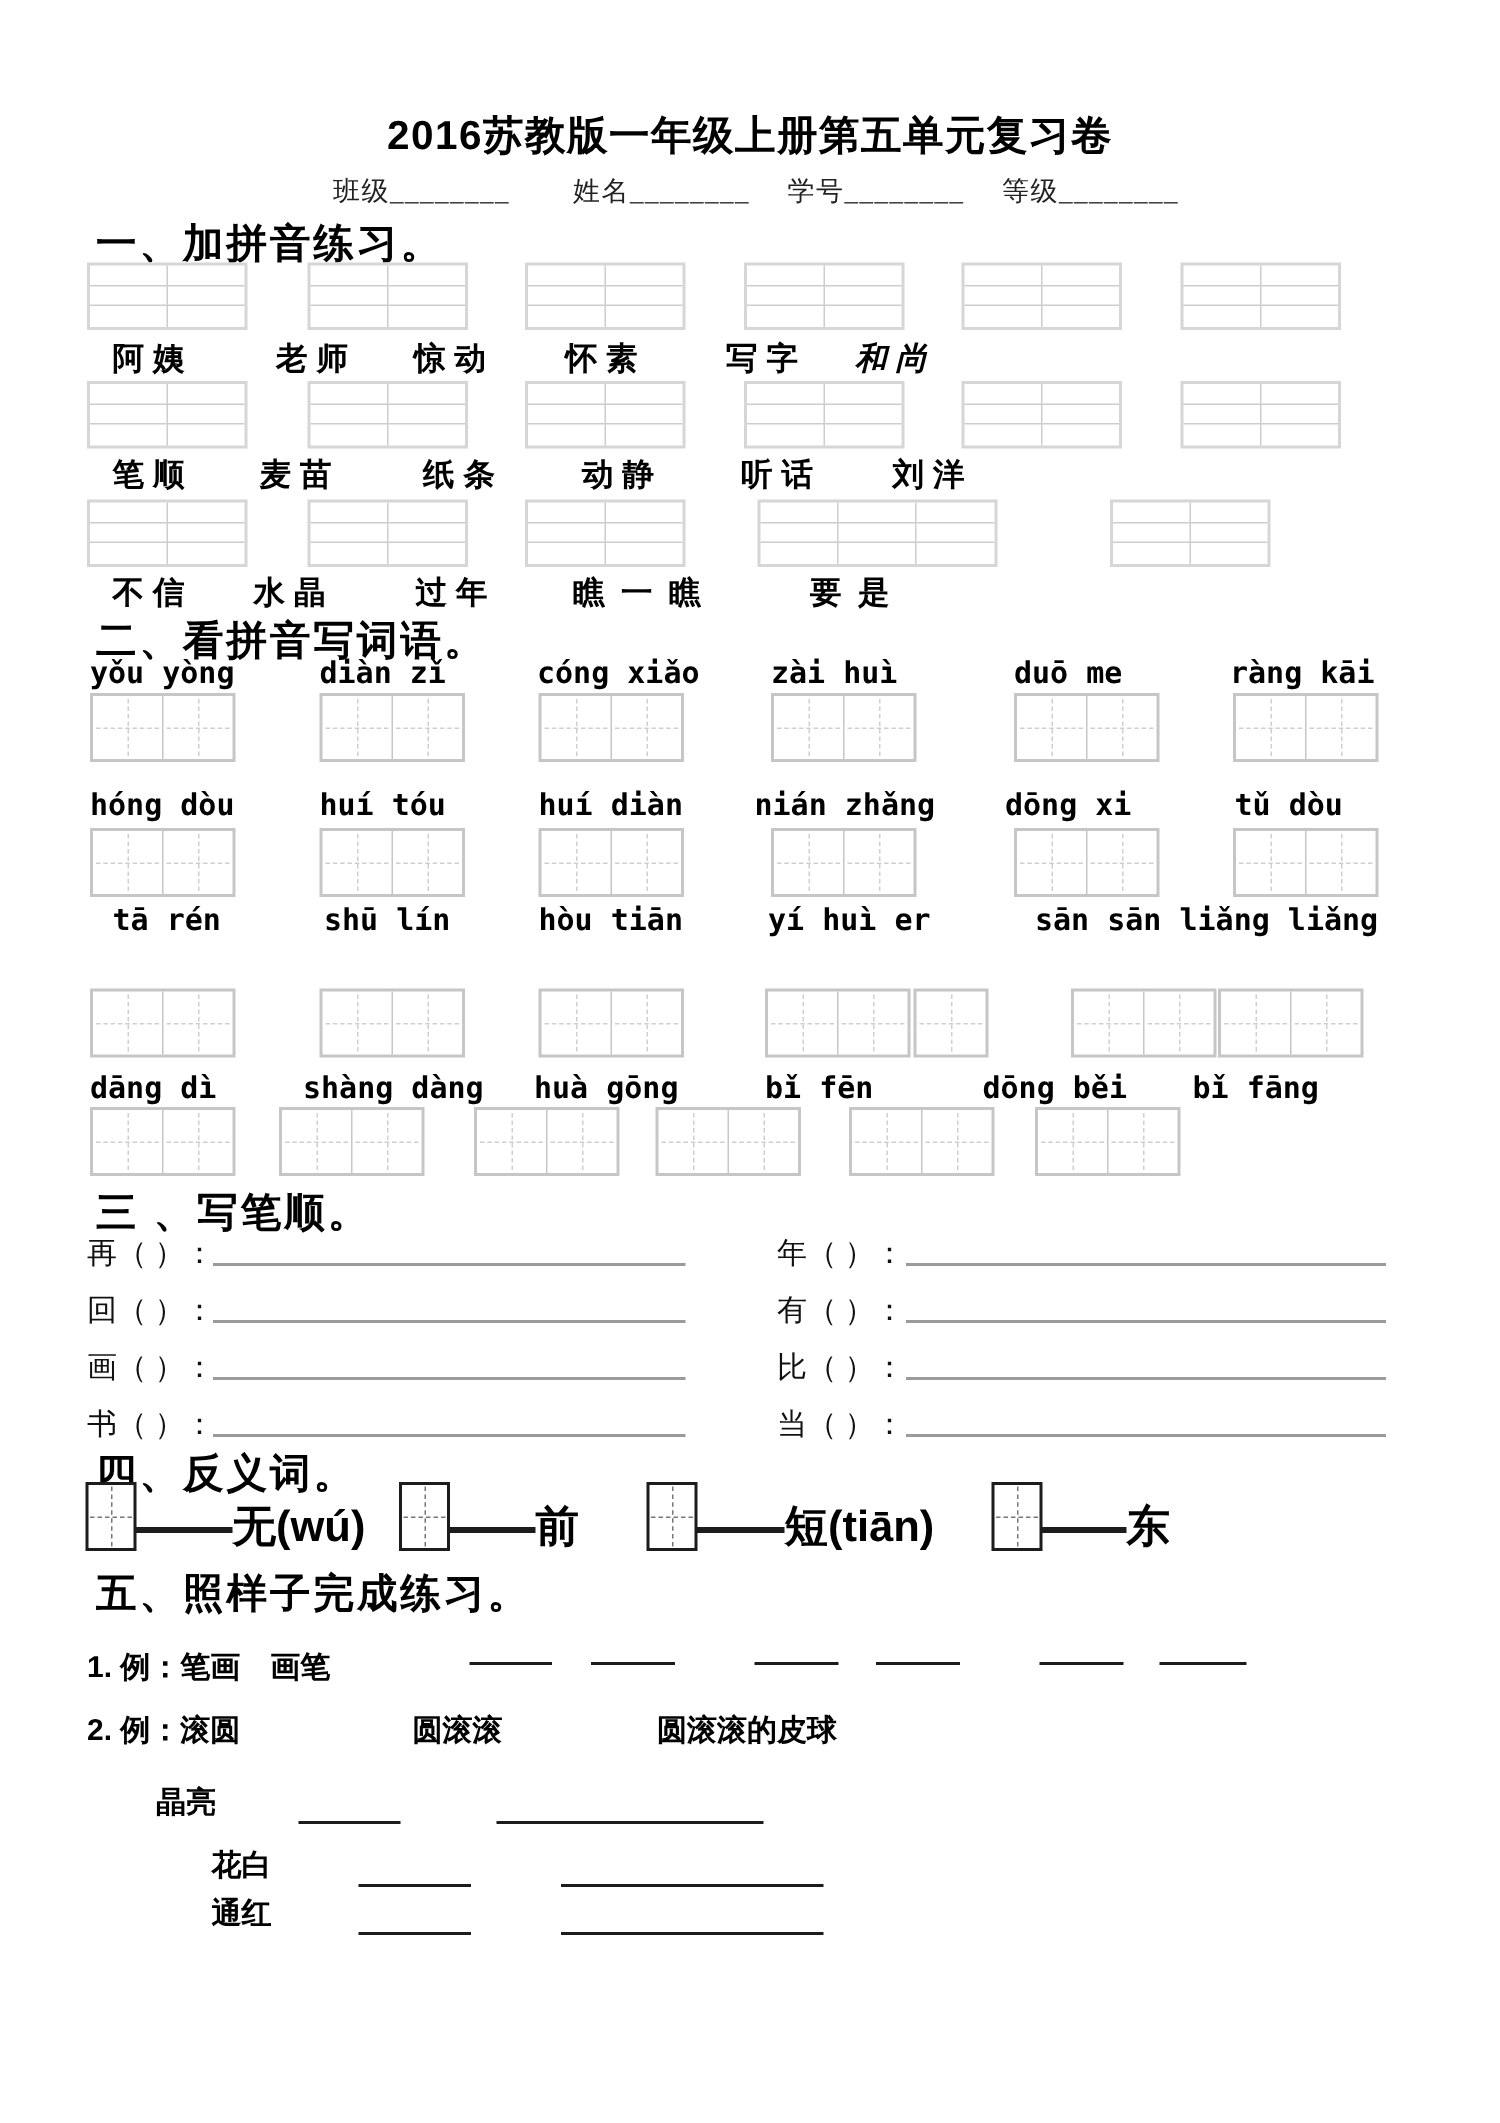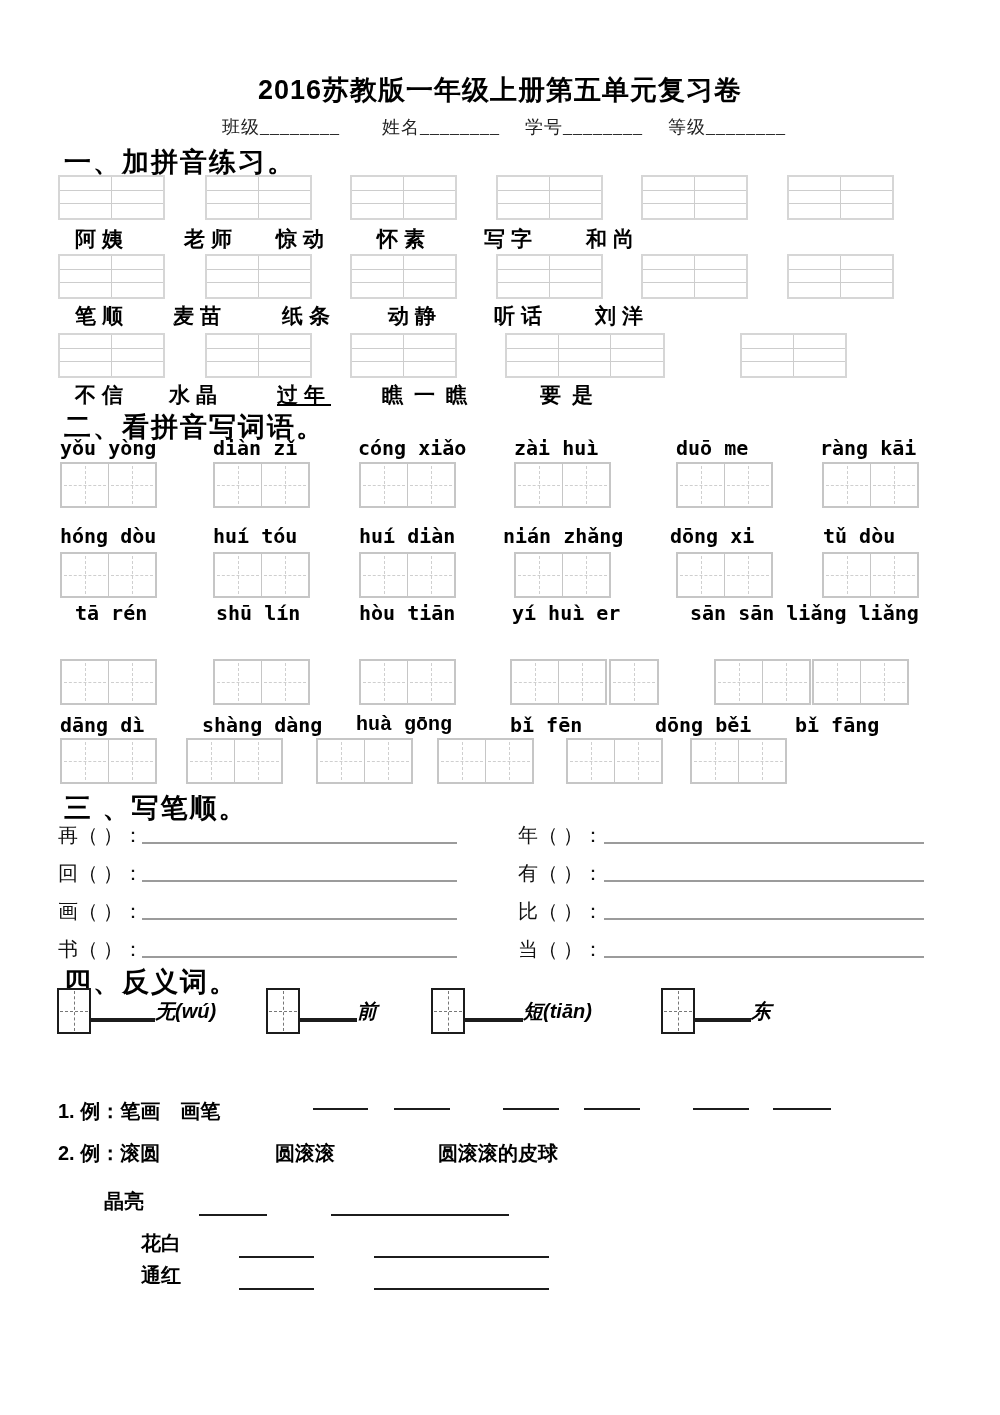--- a/index.html
+++ b/index.html
@@ -26,21 +26,21 @@
   .tz1{width:50px;}
   .tz b{flex:1;position:relative;}
   .tz b + b{border-left:1px solid #c6c6c6;}
   .tz b::before{content:"";position:absolute;left:50%;top:2px;bottom:2px;border-left:1px dashed #cfcfcf;}
   .tz b::after{content:"";position:absolute;top:50%;left:2px;right:2px;border-top:1px dashed #cfcfcf;}
   
   .fz{width:34px;height:46px;border:2px solid #1c1c1c;background:#fff;position:absolute;box-sizing:border-box;}
   .fz::before{content:"";position:absolute;left:50%;top:1px;bottom:1px;border-left:1px dashed #777;}
   .fz::after{content:"";position:absolute;top:50%;left:1px;right:1px;border-top:1px dashed #777;}
   .conn{position:absolute;height:4px;background:#1c1c1c;}
-  .opp{font-size:20px;font-weight:700;white-space:pre;font-style:italic;}
+  .opp{font-size:29px;font-weight:700;white-space:pre;}
   
   .sochar{font-family:"Liberation Serif",serif;font-size:20px;color:#111;white-space:pre;}
   .uline{position:absolute;height:22px;border-bottom:2px solid #9b9b9b;}
   
   .ex{font-size:20px;font-weight:700;white-space:pre;}
   .bline{position:absolute;height:26px;border-bottom:2px solid #1c1c1c;}
 </style>
 </head>
 <body>
 
@@ -101,21 +101,21 @@
       <i></i>
       <i></i>
       <i></i>
     </div>
 
   <span class="abs w" style="left:75px;top:225px;">阿姨</span>
   <span class="abs w" style="left:184px;top:225px;">老师</span>
   <span class="abs w" style="left:276px;top:225px;">惊动</span>
   <span class="abs w" style="left:377px;top:225px;">怀素</span>
   <span class="abs w" style="left:484px;top:225px;">写字</span>
-  <span class="abs w" style="left:586px;top:225px;">和尚</span>
+  <span class="abs w" style="left:570px;top:225px;font-style:italic;">和尚</span>
 
   <div class="abs pg pg2" style="left:58px;top:254px;">
       <i></i>
       <i></i>
       <i></i>
       <i></i>
       <i></i>
       <i></i>
     </div>
   <div class="abs pg pg2" style="left:205px;top:254px;">
@@ -205,21 +205,21 @@
       <i></i>
       <i></i>
       <i></i>
       <i></i>
       <i></i>
       <i></i>
     </div>
 
   <span class="abs w" style="left:75px;top:381px;">不信</span>
   <span class="abs w" style="left:169px;top:381px;">水晶</span>
-  <span class="abs w" style="left:277px;top:381px;text-decoration:underline;">过年</span>
+  <span class="abs w" style="left:277px;top:381px;">过年</span>
   <span class="abs w" style="left:382px;top:381px;letter-spacing:11px;">瞧一瞧</span>
   <span class="abs w" style="left:540px;top:381px;letter-spacing:11px;">要是</span>
 
   <div class="abs h" style="left:64px;top:409px;">二、看拼音写词语。</div>
 
   <span class="abs py" style="left:60px;top:436px;">yǒu yòng</span>
   <span class="abs py" style="left:213px;top:436px;">diàn zǐ</span>
   <span class="abs py" style="left:358px;top:436px;">cóng xiǎo</span>
   <span class="abs py" style="left:514px;top:436px;">zài huì</span>
   <span class="abs py" style="left:676px;top:436px;">duō me</span>
@@ -311,21 +311,21 @@
       <b></b>
       <b></b>
     </div>
   <div class="abs tz tz2" style="left:812px;top:659px;">
       <b></b>
       <b></b>
     </div>
 
   <span class="abs py" style="left:60px;top:713px;">dāng dì</span>
   <span class="abs py" style="left:202px;top:713px;">shàng dàng</span>
-  <span class="abs py" style="left:356px;top:713px;font-family:Liberation Mono, monospace;">huà gōng</span>
+  <span class="abs py" style="left:356px;top:713px;">huà gōng</span>
   <span class="abs py" style="left:510px;top:713px;">bǐ fēn</span>
   <span class="abs py" style="left:655px;top:713px;">dōng běi</span>
   <span class="abs py" style="left:795px;top:713px;">bǐ fāng</span>
 
   <div class="abs tz tz2" style="left:60px;top:738px;">
       <b></b>
       <b></b>
     </div>
   <div class="abs tz tz2" style="left:186px;top:738px;">
       <b></b>
@@ -381,20 +381,21 @@
   <span class="abs opp" style="left:357px;top:998px;">前</span>
 
   <div class="fz" style="left:431px;top:988px;"></div>
   <div class="conn" style="left:464px;top:1018px;width:59px;"></div>
   <span class="abs opp" style="left:523px;top:998px;">短(tiān)</span>
 
   <div class="fz" style="left:661px;top:988px;"></div>
   <div class="conn" style="left:694px;top:1018px;width:57px;"></div>
   <span class="abs opp" style="left:751px;top:998px;">东</span>
 
+  <div class="abs h" style="left:64px;top:1044px;">五、照样子完成练习。</div>
 
   <span class="abs ex" style="left:58px;top:1082px;margin-top:16px;">1. 例：笔画　画笔</span>
   <div class="bline" style="left:313px;top:1082px;width:55px;"></div>
   <div class="bline" style="left:394px;top:1082px;width:56px;"></div>
   <div class="bline" style="left:503px;top:1082px;width:56px;"></div>
   <div class="bline" style="left:584px;top:1082px;width:56px;"></div>
   <div class="bline" style="left:693px;top:1082px;width:56px;"></div>
   <div class="bline" style="left:773px;top:1082px;width:58px;"></div>
 
   <span class="abs ex" style="left:58px;top:1140px;">2. 例：滚圆</span>

